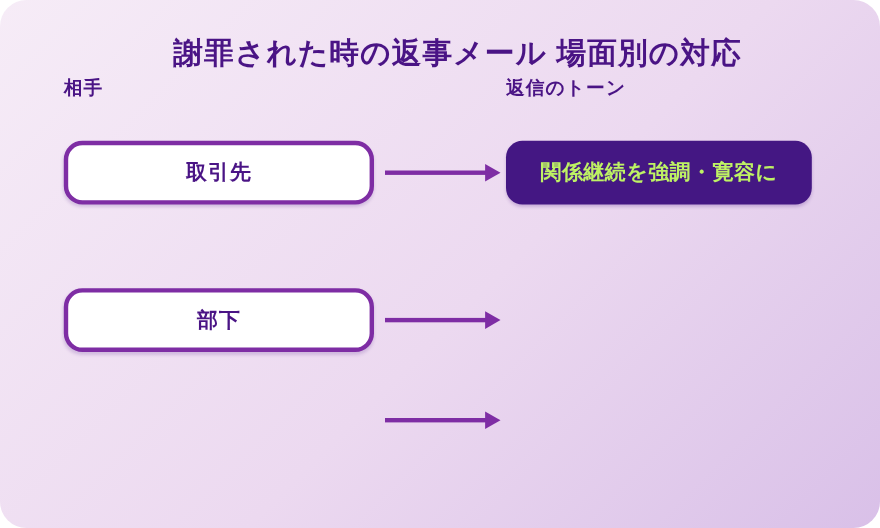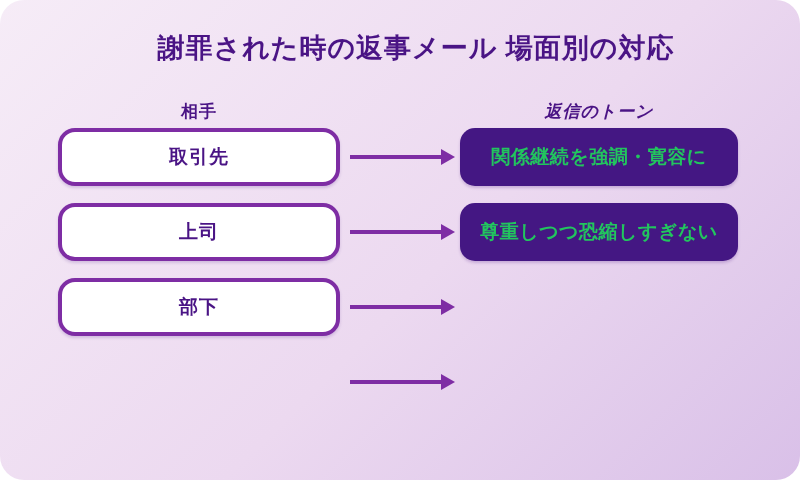--- a/index.html
+++ b/index.html
@@ -25,53 +25,53 @@
     overflow: hidden;
   }
   .title {
     position: absolute; top: 30px; left: 16px;
     width: 100%; text-align: center;
     font-size: 27px; font-weight: bold;
     color: var(--text-dark);
     letter-spacing: 1px;
   }
   .col-header {
-    position: absolute; top: 100px;
+    position: absolute; top: 68px;
     font-size: 17px; font-weight: bold;
     color: var(--text-dark);
-    text-align: center;
+    text-align: left;
     letter-spacing: 1px;
   }
   .col-header.left  { left: 58px;  width: 282px; }
-  .col-header.right { left: 460px; width: 278px; font-style: italic; }
+  .col-header.right { left: 460px; width: 278px; }
   .row { position: absolute; left: 0; width: 100%; height: 58px; padding-left: 24px; }
   .row.r0 { top: 128px; }
   .row.r1 { top: 203px; }
-  .row.r2 { top: 278px; }
+  .row.r2 { top: 262px; }
   .row.r3 { top: 353px; }
   .partner-box {
     position: absolute; left: 58px; top: 0;
     width: 282px; height: 58px;
     background: var(--box-white);
     border: 4px solid var(--accent-mid);
     border-radius: 17px;
     display: flex; align-items: center; justify-content: center;
     font-size: 19px; font-weight: bold;
     color: var(--text-dark);
     letter-spacing: 1px;
     box-shadow: 0 2px 3px rgba(74, 20, 133, 0.18);
   }
   .tone-box {
     position: absolute; left: 460px; top: 0;
     width: 278px; height: 58px;
     background: var(--accent-dark);
     border-radius: 15px;
     display: flex; align-items: center; justify-content: center;
     font-size: 19px; font-weight: bold;
-    color: #22c55e;
+    color: #bef264;
     letter-spacing: 0.5px;
     box-shadow: 0 2px 3px rgba(74, 20, 133, 0.22);
   }
   .arrow {
     position: absolute; left: 350px; top: 27px;
     width: 92px; height: 4px;
     background: var(--accent-mid);
   }
   .arrow::after {
     content: "";
@@ -91,25 +91,20 @@
 
   <div class="col-header left">相手</div>
   <div class="col-header right">返信のトーン</div>
 
   <div class="row r0">
     <div class="partner-box">取引先</div>
     <div class="arrow"></div>
     <div class="tone-box">関係継続を強調・寛容に</div>
   </div>
 
-  <div class="row r1">
-    <div class="partner-box">上司</div>
-    <div class="arrow"></div>
-    <div class="tone-box">尊重しつつ恐縮しすぎない</div>
-  </div>
 
   <div class="row r2">
     <div class="partner-box">部下</div>
     <div class="arrow"></div>
   </div>
 
   <div class="row r3">
     <div class="arrow"></div>
   </div>
 

